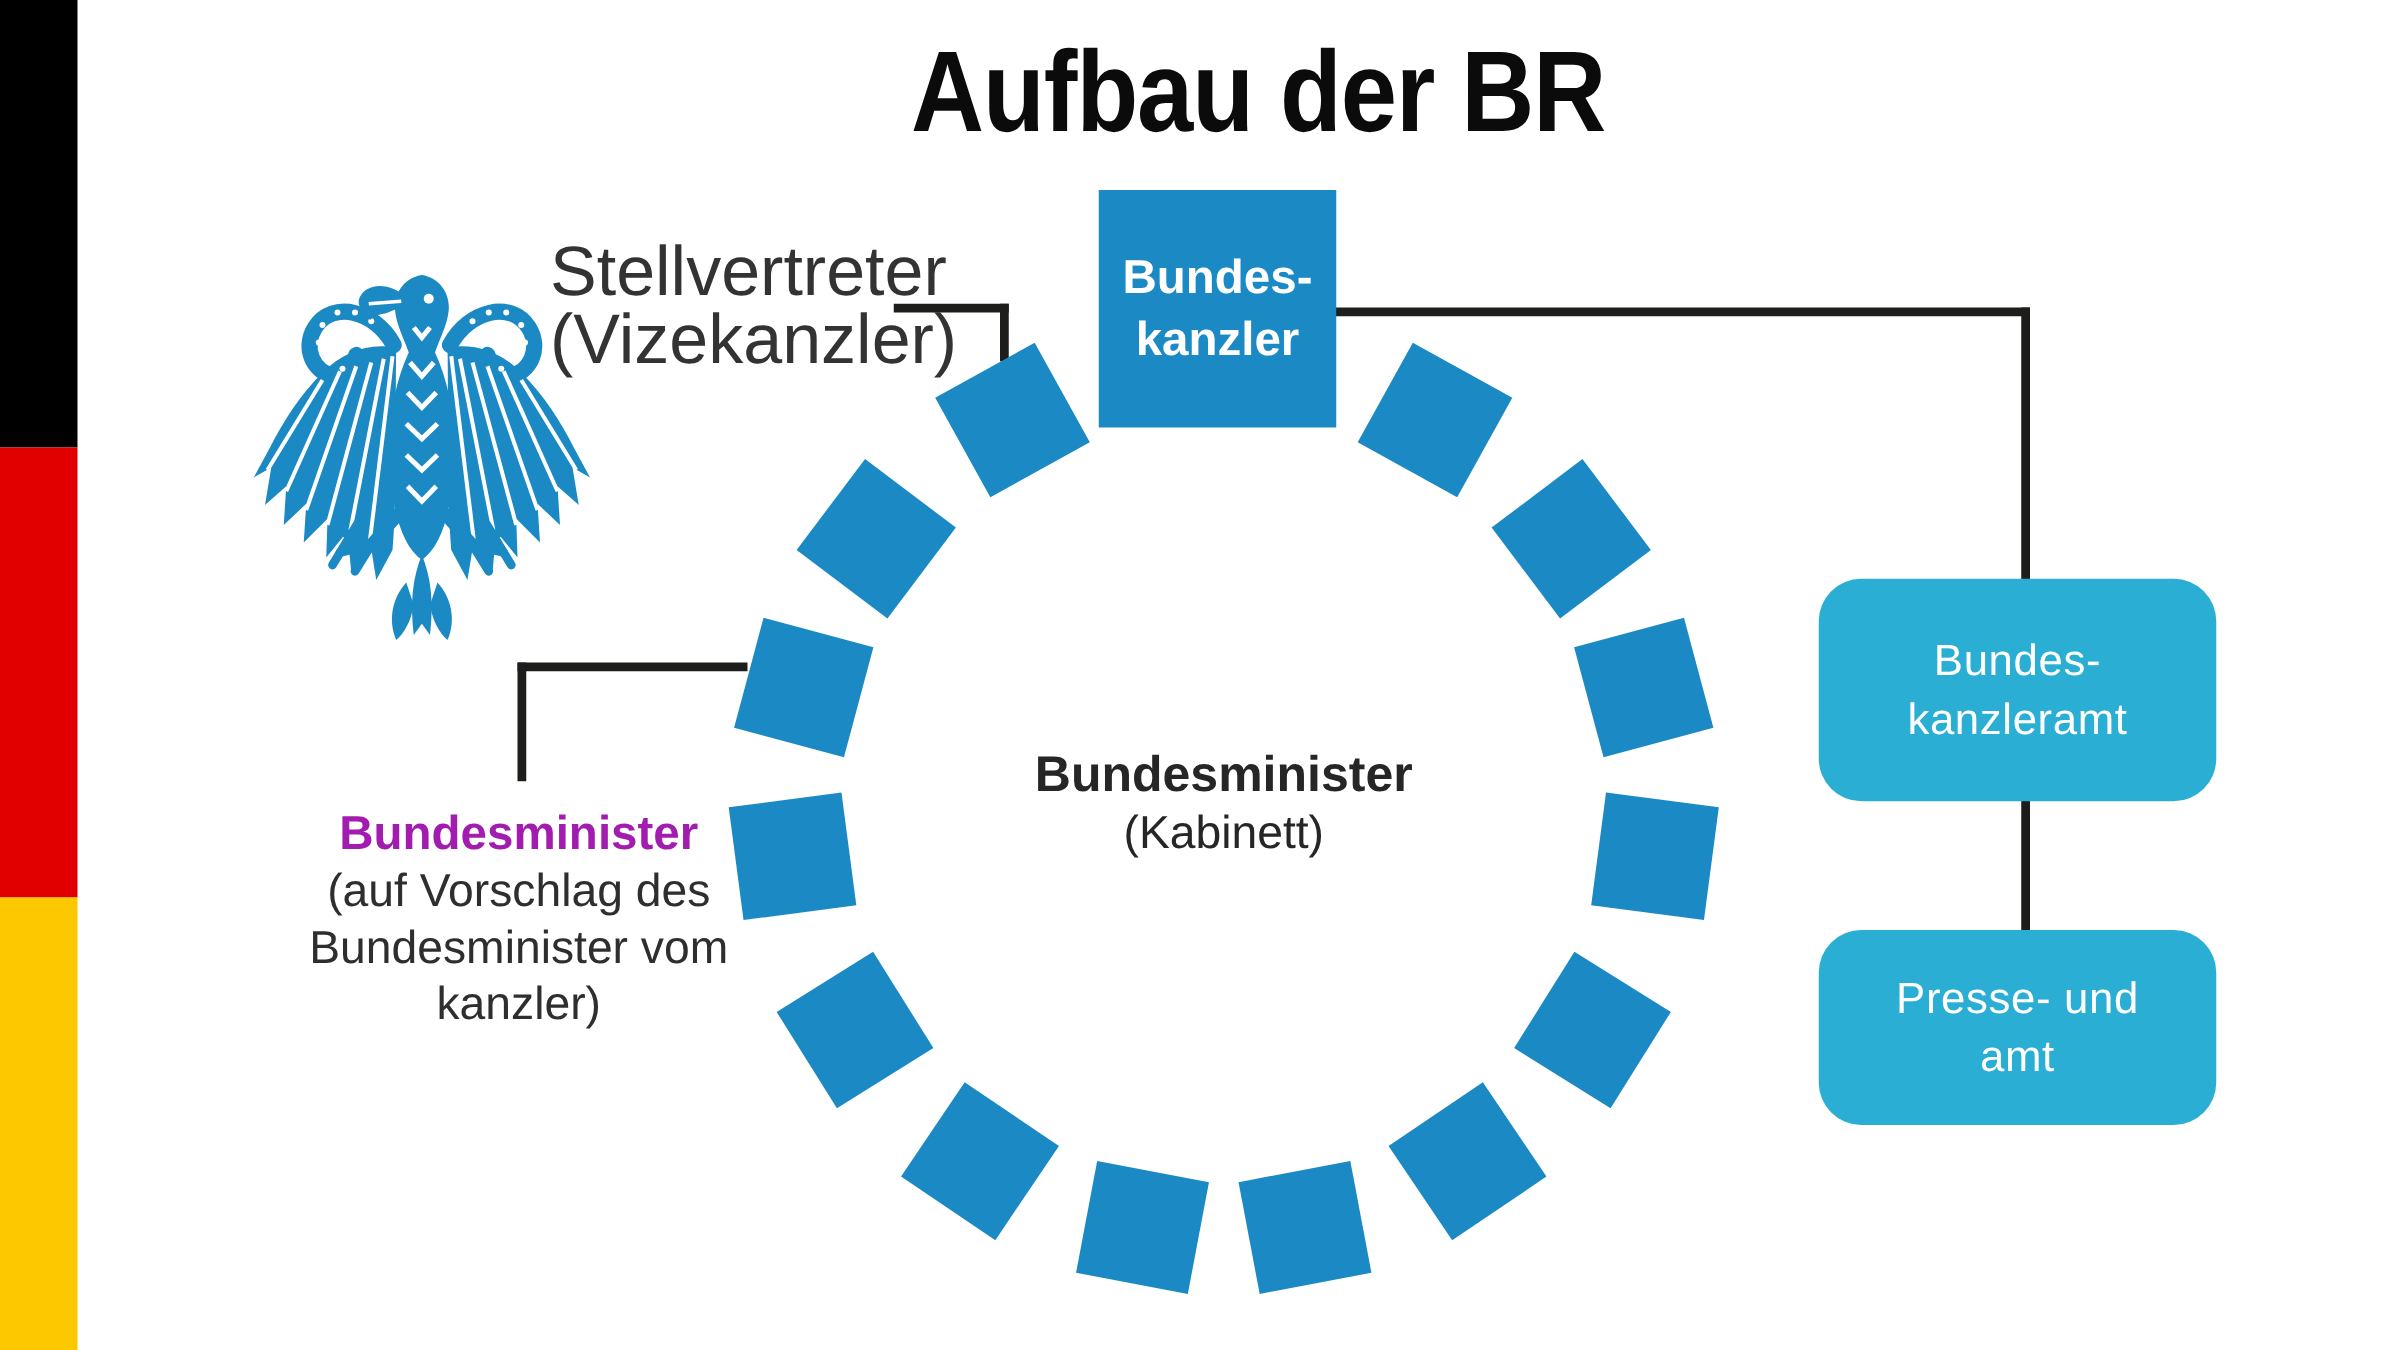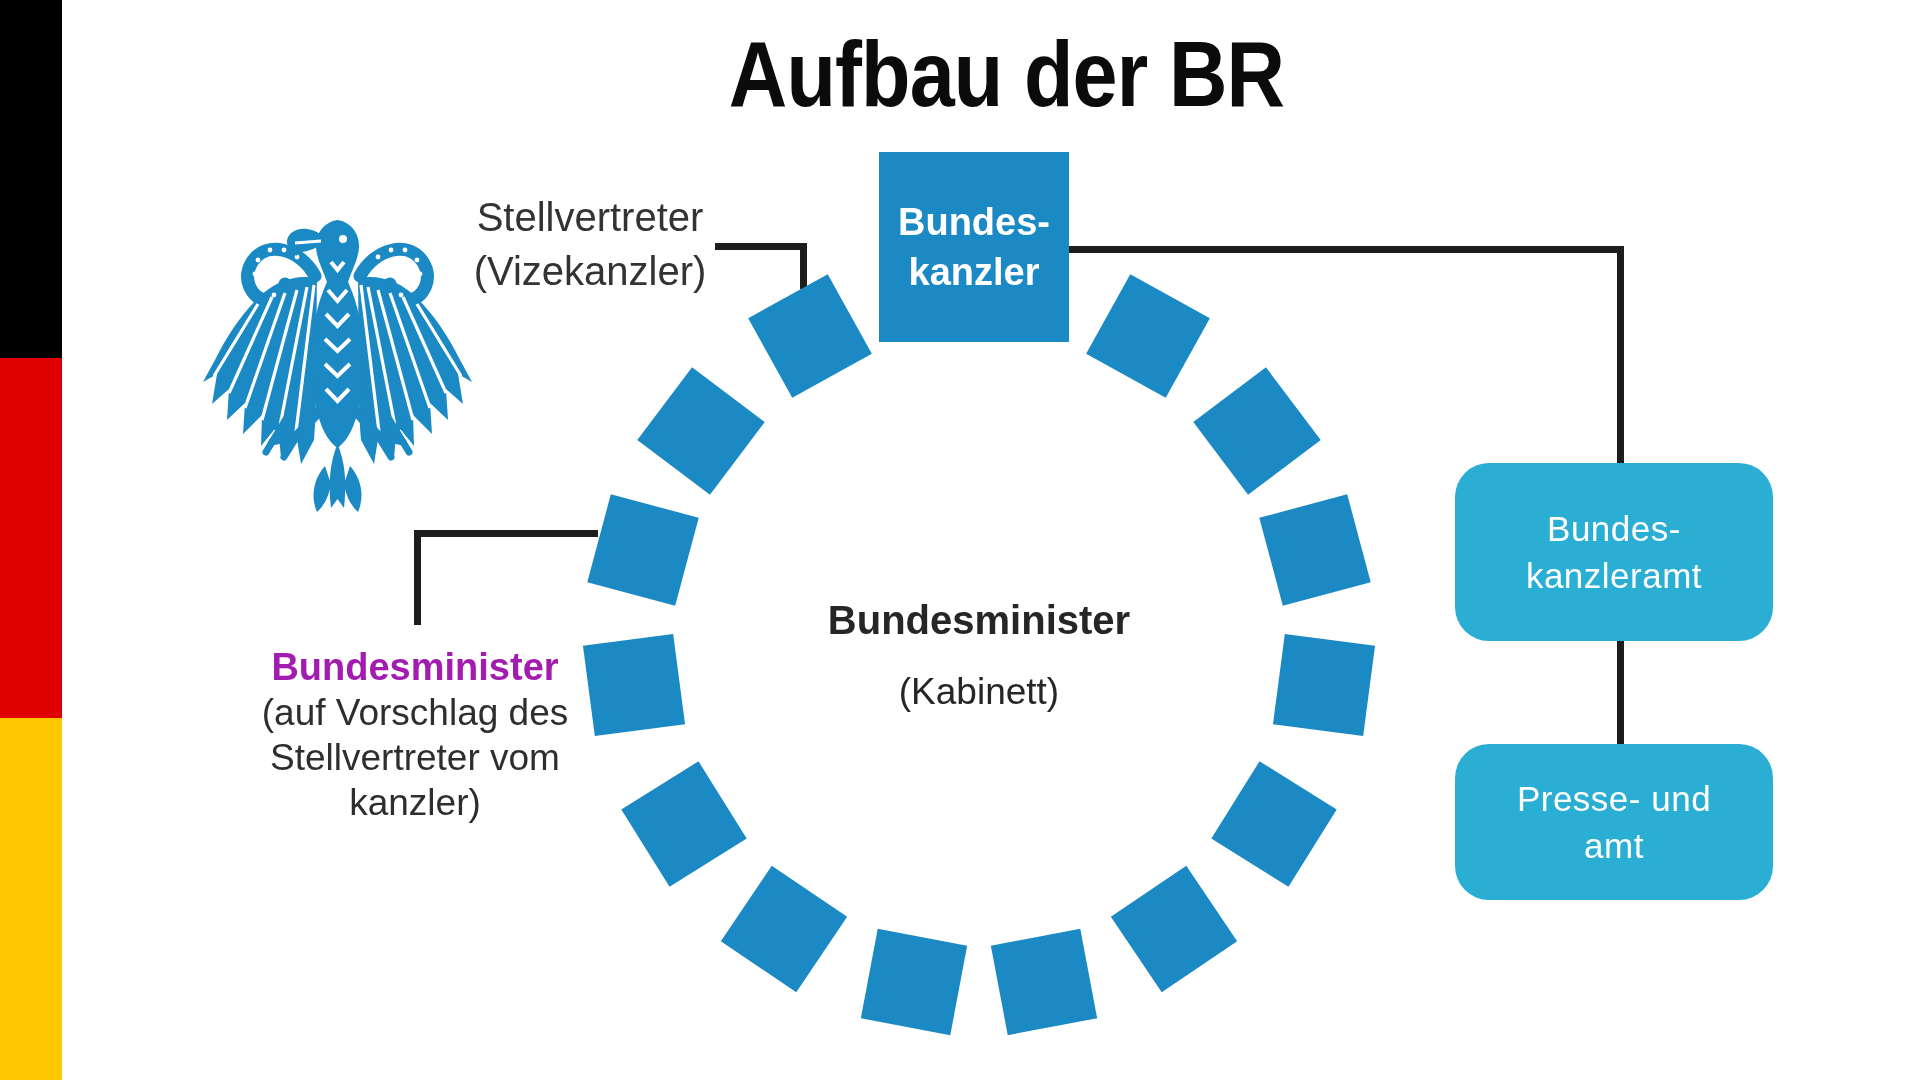--- a/index.html
+++ b/index.html
@@ -32,26 +32,26 @@
     background:var(--blue);color:#fff;display:flex;flex-direction:column;
     justify-content:center;text-align:center;font-weight:bold;font-size:38px;line-height:50px;}
   
   .amt-box{position:absolute;left:1455px;width:318px;border-radius:34px;
     background:var(--cyan);color:#fff;font-size:35px;line-height:47px;
     display:flex;flex-direction:column;justify-content:center;text-align:center;letter-spacing:.5px;}
   #kanzleramt{top:463px;height:178px;}
   #presseamt{top:744px;height:156px;}
   
   .label{position:absolute;color:#333;text-align:center;}
-  #stellvertreter{left:440px;top:190px;width:300px;font-size:40px;line-height:54px;}
+  #stellvertreter{left:440px;top:190px;width:300px;font-size:56px;line-height:54px;}
   #bundesminister{left:215px;top:645px;width:400px;font-size:37px;line-height:45px;color:#2e2e2e;}
   #bundesminister .b1{font-weight:bold;font-size:38px;color:#a21caf;}
   #centerlabel{left:779px;top:597px;width:400px;color:#262626;}
   #centerlabel .c1{font-weight:bold;font-size:40px;line-height:46px;}
-  #centerlabel .c2{font-size:37px;line-height:46px;margin-top:26px;}
+  #centerlabel .c2{font-size:37px;line-height:46px;}
   .label div{display:block;}
   
   .eagle{position:absolute;left:200px;top:212px;width:275px;height:315px;color:var(--blue);}
 </style>
 </head>
 <body>
 
 <div>
   <div class="stripe" id="stripe-black"></div>
   <div class="stripe" id="stripe-red"></div>
@@ -154,20 +154,20 @@
 </div>
 
 <div class="label" id="stellvertreter">
   <div>Stellvertreter</div>
   <div>(Vizekanzler)</div>
 </div>
 
 <div class="label" id="bundesminister">
   <div class="b1">Bundesminister</div>
   <div>(auf Vorschlag des</div>
-  <div>Stellvertreter vom</div>
+  <div>Bundesminister vom</div>
   <div>kanzler)</div>
 </div>
 
 <div class="label" id="centerlabel">
   <div class="c1">Bundesminister</div>
   <div class="c2">(Kabinett)</div>
 </div>
 
 </body></html>

